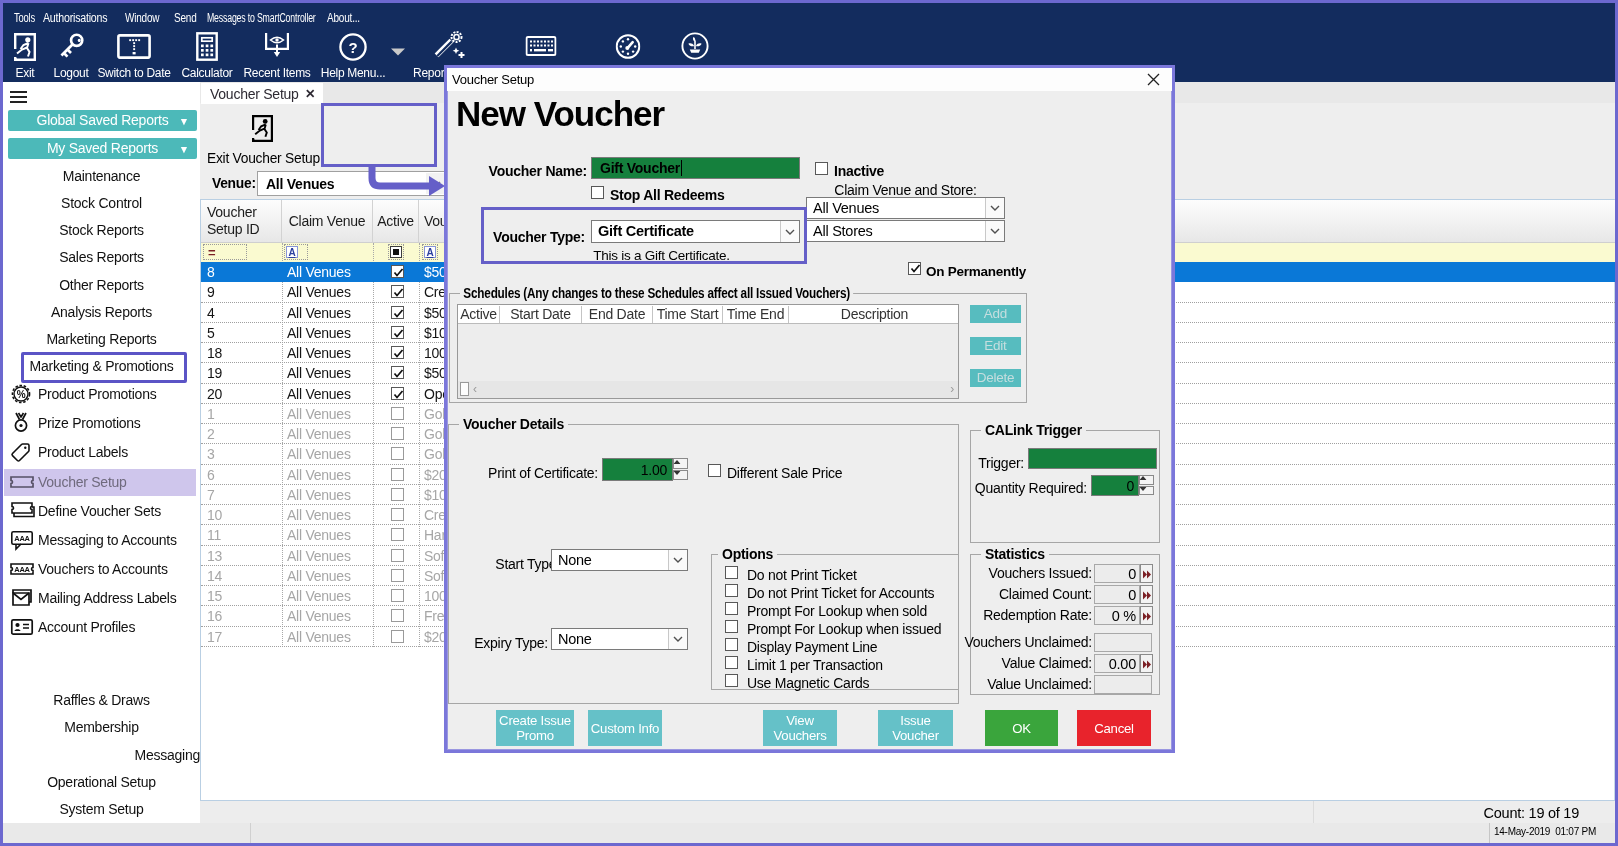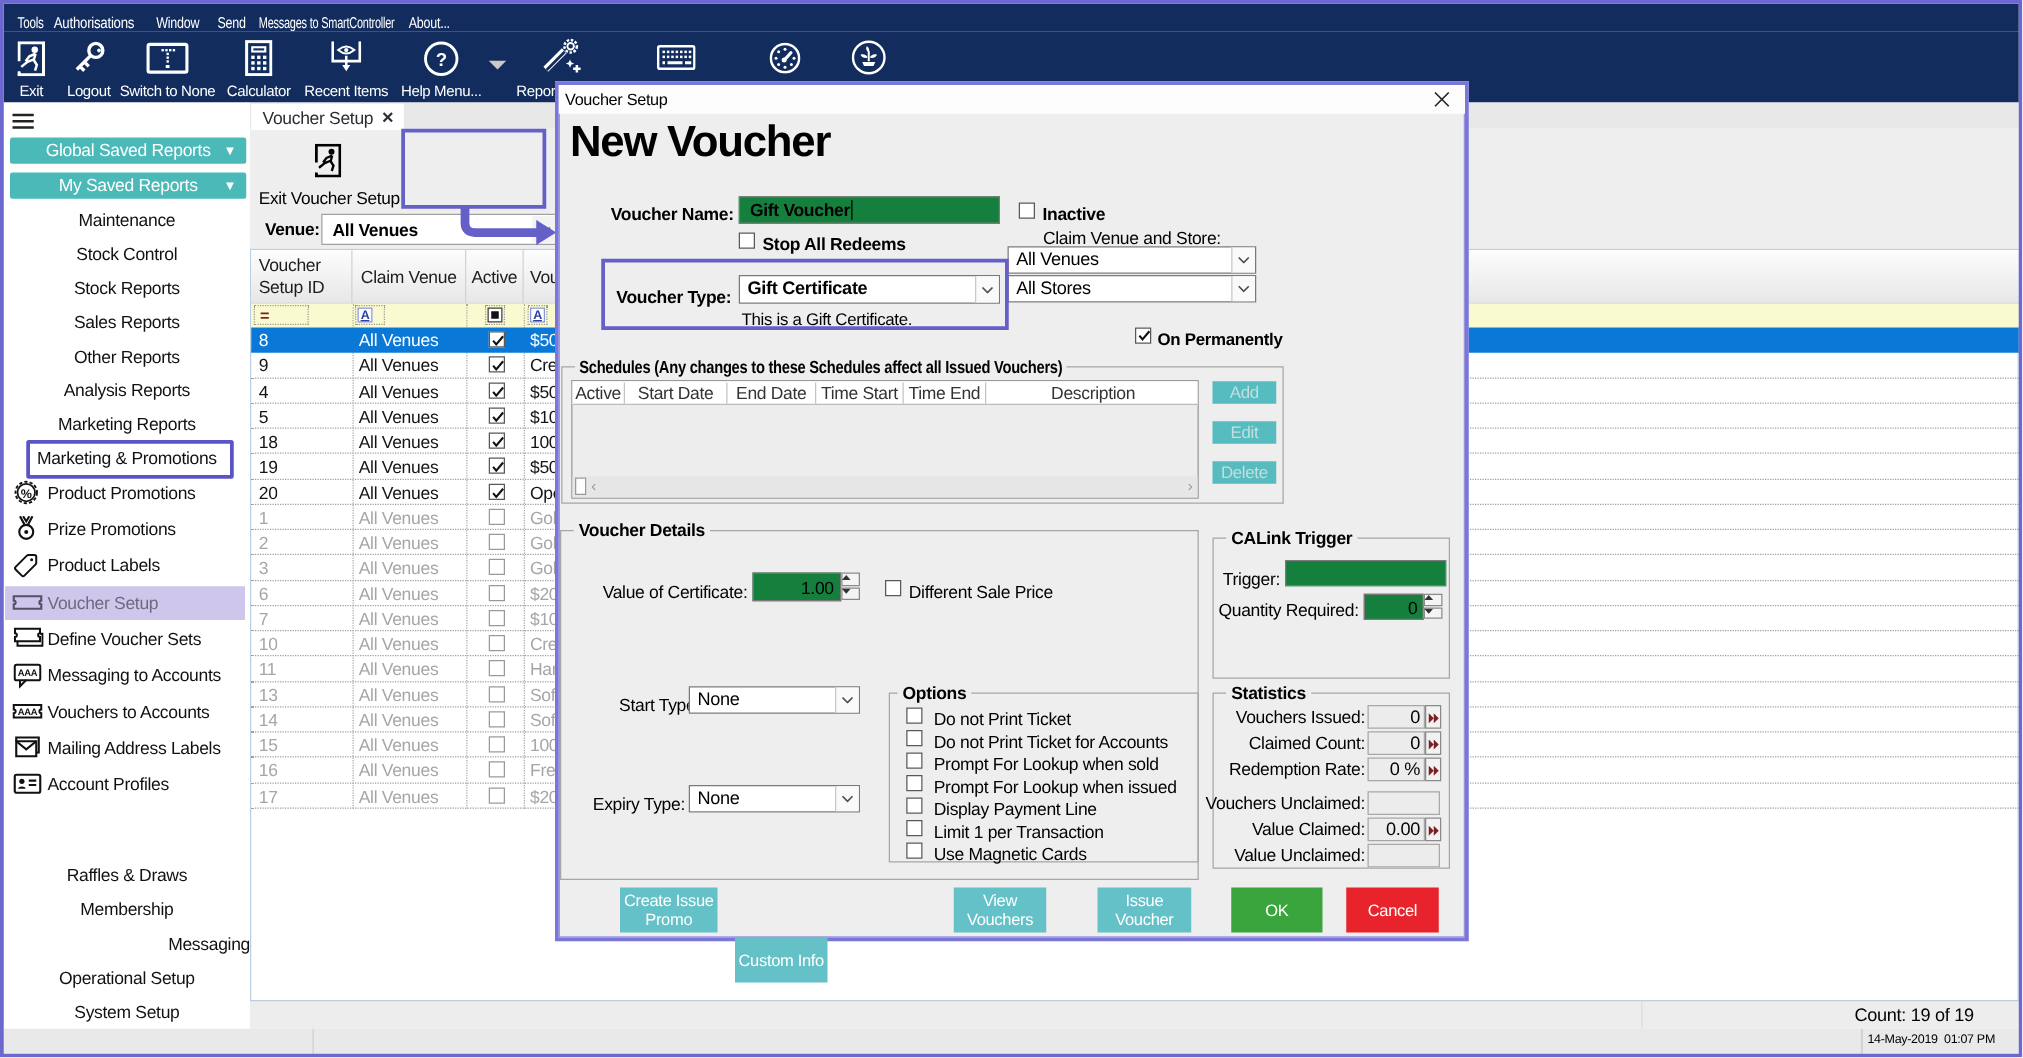--- a/index.html
+++ b/index.html
@@ -103,21 +103,21 @@
             <rect x="12.2" y="6.2" width="1.9" height="1.9"></rect>
             <rect x="15.2" y="6.2" width="1.9" height="1.9"></rect>
             <rect x="18.2" y="6.2" width="1.9" height="1.9"></rect>
             <rect x="21.2" y="6.2" width="1.9" height="1.9"></rect>
             <rect x="16.2" y="9.2" width="1.9" height="1.9"></rect>
             <rect x="16.2" y="12.2" width="1.9" height="1.9"></rect>
             <rect x="16.2" y="15.2" width="1.9" height="1.9"></rect>
             <rect x="15.6" y="19" width="3" height="2.4"></rect>
           </g>
         </svg>
-        <span class="lbl">Switch to None</span>
+        <span class="lbl">Switch to Date</span>
       </div>
 <div class="titem" style="left:178px;top:0px;width:52px;height:57px;">
         <svg width="22" height="29" viewBox="0 0 22 29" style="top:7px">
           <rect x="1.3" y="1.3" width="19.4" height="26.4" fill="none" stroke="#fff" stroke-width="2.4"></rect>
           <rect x="5.8" y="5.8" width="10.4" height="3.4" fill="none" stroke="#fff" stroke-width="1.7"></rect>
           <g fill="#fff">
             <rect x="5" y="12.5" width="2.7" height="2.7"></rect>
             <rect x="9.7" y="12.5" width="2.7" height="2.7"></rect>
             <rect x="14.4" y="12.5" width="2.7" height="2.7"></rect>
             <rect x="5" y="17" width="2.7" height="2.7"></rect>
@@ -587,21 +587,21 @@
           <span style="position:absolute;left:15px;top:1px;color:#9a9a9a;font-size:12px;">‹</span>
           <span style="position:absolute;right:4px;top:1px;color:#9a9a9a;font-size:12px;">›</span>
         </div>
       </div>
 <div class="tbtn" style="left:523px;top:237px;width:51px;height:18px;line-height:18px;">Add</div>
 <div class="tbtn" style="left:523px;top:269px;width:51px;height:18px;line-height:18px;">Edit</div>
 <div class="tbtn" style="left:523px;top:301px;width:51px;height:18px;line-height:18px;">Delete</div>
 <div class="g" style="left:1px;top:356px;width:511px;height:280px;">
         <span class="glab">Voucher Details</span>
       </div>
-<div class="rlab" style="left:0px;width:151px;top:397px;">Value of Certificate:</div>
+<div class="rlab" style="left:0px;width:151px;top:397px;">Print of Certificate:</div>
 <div class="inp" style="left:155px;top:390px;width:71px;height:23px;">
         <span style="position:absolute;right:5px;top:3px;">1.00</span>
       </div>
 <div class="spin" style="left:226px;top:390px;height:23px;">
         <div style="top:0;height:10.5px;">
           <svg width="7" height="5" viewBox="0 0 7 5" style="position:absolute;left:3px;top:2.8px;">
             <path d="M0,4.5 L3.5,0.5 L7,4.5 Z" fill="#333"></path>
           </svg>
         </div>
         <div style="top:11.5px;height:10.5px;">
@@ -713,20 +713,20 @@
         <svg width="10" height="9" viewBox="0 0 10 9" style="position:absolute;left:1px;top:5px;">
           <path d="M1,0.5 L5,4.5 L1,8.5 Z" fill="#7b1f24"></path>
           <path d="M5,0.5 L9,4.5 L5,8.5 Z" fill="#7b1f24"></path>
         </svg>
       </div>
 <div class="rlab" style="left:440px;width:205px;top:608px;">Value Unclaimed:</div>
       <div class="statbox" style="left:647px;top:607px;width:58px;height:19px;">
         <span style="position:absolute;right:3px;top:1px;"></span>
       </div>
 <div class="bbtn" style="left:49px;top:642px;width:78px;height:36px;">Create Issue<br>Promo</div>
-<div class="bbtn" style="left:141px;top:642px;width:74px;height:36px;margin-top:40px;">Custom Info</div>
+<div class="bbtn" style="left:141px;top:642px;width:74px;height:36px;">Custom Info</div>
 <div class="bbtn" style="left:316px;top:642px;width:74px;height:36px;">View<br>Vouchers</div>
 <div class="bbtn" style="left:431px;top:642px;width:75px;height:36px;">Issue<br>Voucher</div>
 <div class="bbtn" style="left:538px;top:642px;width:73px;height:36px;background:#3aa53c;">OK</div>
 <div class="bbtn" style="left:630px;top:642px;width:74px;height:36px;background:#e8232c;">Cancel</div>
 </div>
 <div id="frame"></div>
 </div>
 
 </body></html>

